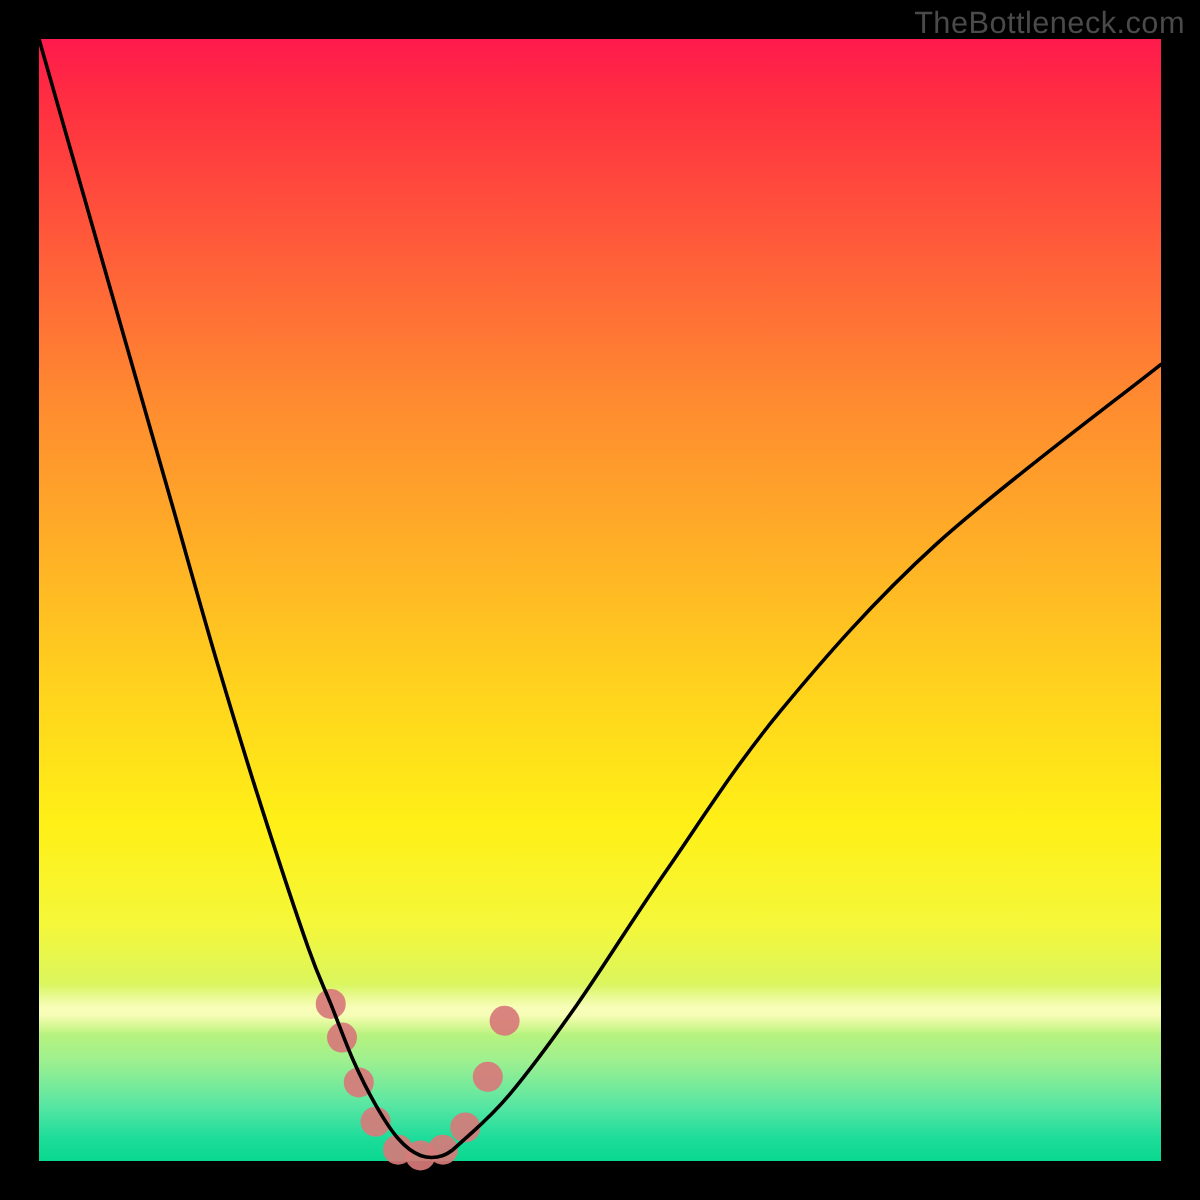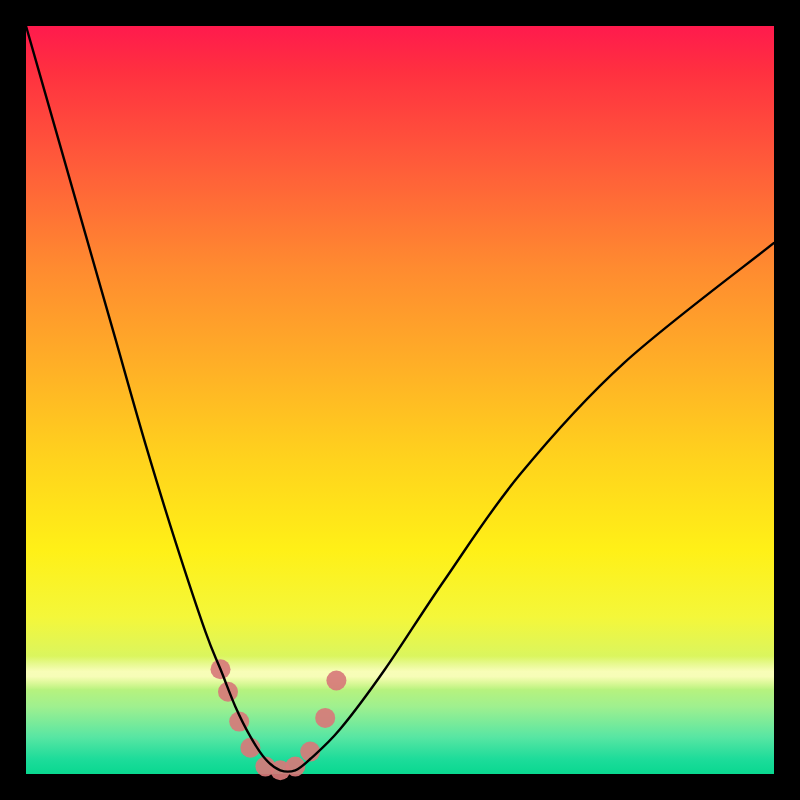--- a/index.html
+++ b/index.html
@@ -88,13 +88,14 @@
           <circle cx="239.4" cy="740.5" r="10" fill="#d77a7a" fill-opacity="0.92"></circle>
           <circle cx="254.3" cy="744.3" r="10" fill="#d77a7a" fill-opacity="0.92"></circle>
           <circle cx="269.3" cy="740.5" r="10" fill="#d77a7a" fill-opacity="0.92"></circle>
           <circle cx="284.2" cy="725.6" r="10" fill="#d77a7a" fill-opacity="0.92"></circle>
           <circle cx="299.2" cy="691.9" r="10" fill="#d77a7a" fill-opacity="0.92"></circle>
           <circle cx="310.4" cy="654.5" r="10" fill="#d77a7a" fill-opacity="0.92"></circle>
         </g>
       <path id="curvePath" fill="none" stroke="#000000" stroke-width="2.4" stroke-linecap="round" d="M 0.0 0.0 C 5.0 17.5, 19.9 69.8, 29.9 104.7 C 39.9 139.6, 49.9 174.5, 59.8 209.4 C 69.8 244.3, 79.8 279.3, 89.8 314.2 C 99.7 349.1, 109.7 385.2, 119.7 418.9 C 129.7 452.5, 139.6 485.0, 149.6 516.1 C 159.6 547.3, 172.0 584.7, 179.5 605.9 C 187.0 627.1, 189.5 630.8, 194.5 643.3 C 199.5 655.7, 204.5 669.5, 209.4 680.7 C 214.4 691.9, 219.4 701.9, 224.4 710.6 C 229.4 719.3, 234.4 727.4, 239.4 733.0 C 244.3 738.6, 249.3 742.4, 254.3 744.3 C 259.3 746.1, 264.3 746.1, 269.3 744.3 C 274.3 742.4, 276.8 739.9, 284.2 733.0 C 291.7 726.2, 301.7 718.1, 314.2 703.1 C 326.6 688.2, 341.6 668.2, 359.0 643.3 C 376.5 618.3, 396.4 585.9, 418.9 553.5 C 441.3 521.1, 463.8 485.0, 493.7 448.8 C 523.6 412.6, 556.0 375.2, 598.4 336.6 C 640.8 298.0, 723.1 236.9, 748.0 216.9"></path>
     </svg>
   </div>
+  <div class="watermark">TheBottleneck.com</div>
 </div>
 
 </body></html>

